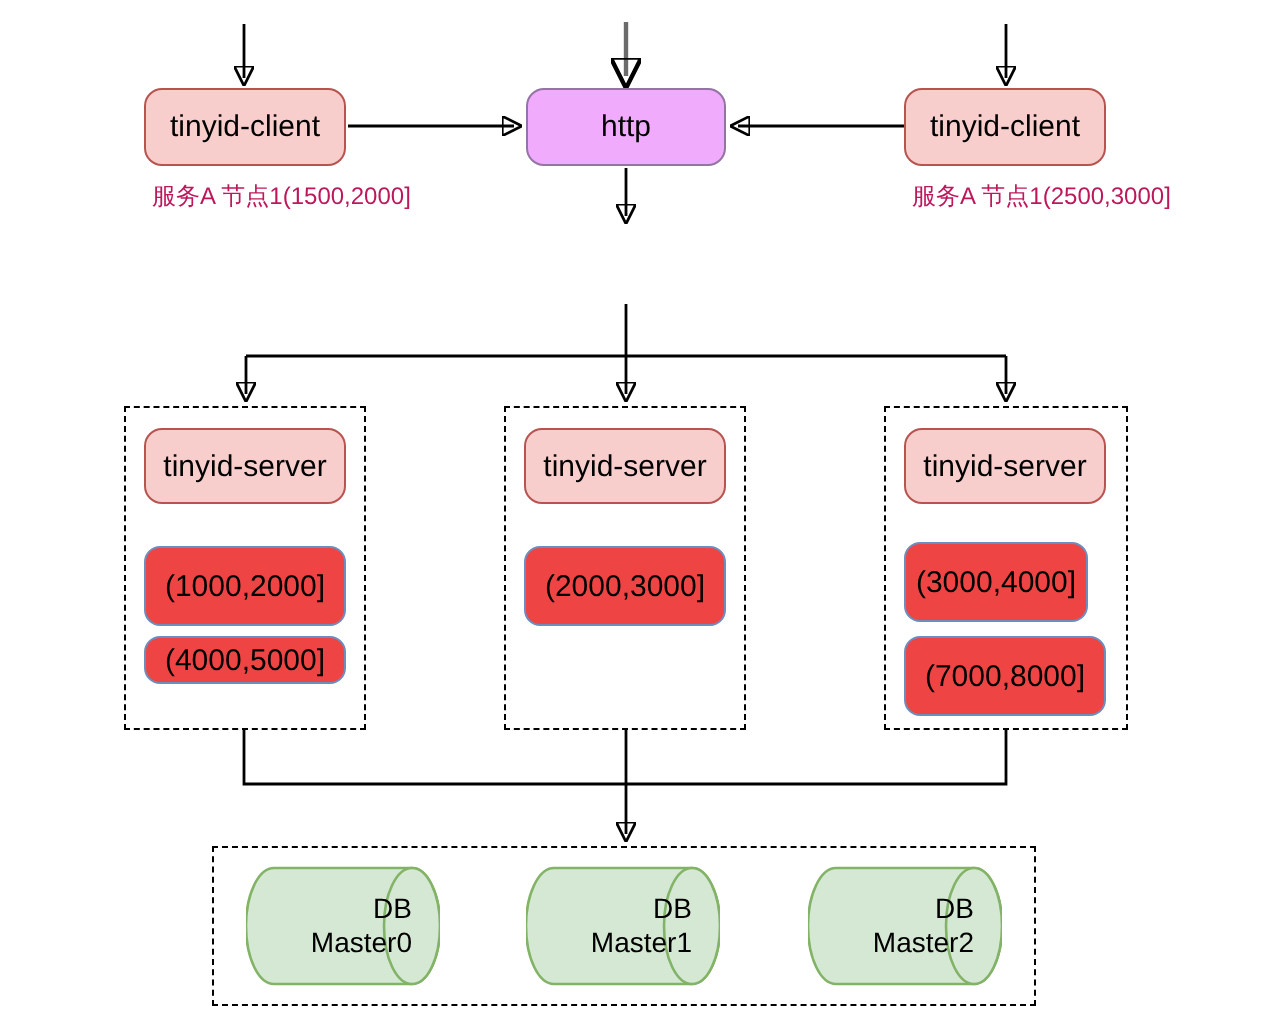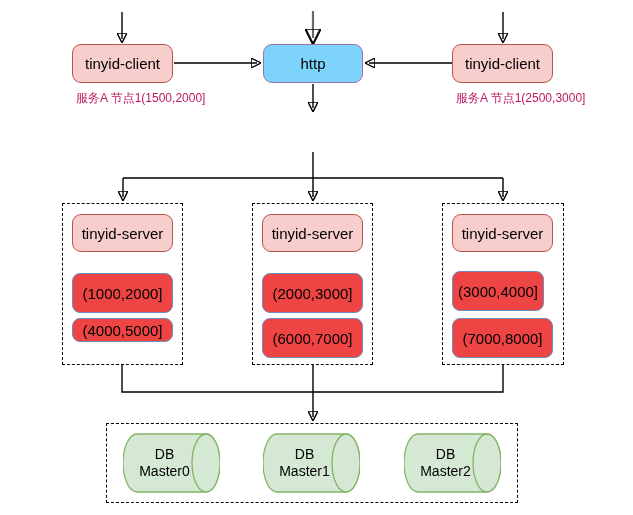--- a/index.html
+++ b/index.html
@@ -9,33 +9,33 @@
     overflow:hidden;
   }
   .edges{position:absolute;left:0;top:0;width:633px;height:515px;}
   .edges line,.edges path{stroke:#000;stroke-width:1.4;fill:none;}
   .edges .gray{stroke:#6b6b6b;stroke-width:2.2;}
   .box{
     position:absolute;display:flex;align-items:center;justify-content:center;
     font-size:15px;border-radius:9px;box-sizing:border-box;text-align:center;
   }
   .pink{background:#f8cecc;border:1.3px solid #b85450;}
-  .purple{background:#7dd3fc;border:1.3px solid #9673a6;}
+  .purple{background:#f0abfc;border:1.3px solid #9673a6;}
   .blue{background:#ef4444;border:1.3px solid #6c8ebf;border-radius:8px;}
   .group{
     position:absolute;border:1.3px dashed #000;background:#ffffff;box-sizing:border-box;
   }
   .note{
     position:absolute;font-size:12px;color:#be185d;white-space:nowrap;line-height:14px;
   }
   .cyl{position:absolute;width:97px;height:60px;}
   .cyl svg{position:absolute;left:0;top:0;}
   .cyl-label{
     position:absolute;left:0;top:0;width:83px;height:60px;
-    display:flex;flex-direction:column;align-items:center;justify-content:center;
+    display:flex;flex-direction:column;align-items:flex-end;justify-content:center;
     font-size:14px;line-height:17px;text-align:center;
   }
 </style>
 </head>
 <body>
 
 <div class="canvas">
 
   <svg class="edges" width="633" height="515" viewBox="0 0 633 515">
     <defs>
@@ -66,21 +66,20 @@
 
 
   <div class="group" style="left:62px;top:203px;width:121px;height:162px"></div>
   <div class="box pink" style="left:72px;top:214px;width:101px;height:38px">tinyid-server</div>
   <div class="box blue" style="left:72px;top:273px;width:101px;height:40px">(1000,2000]</div>
   <div class="box blue" style="left:72px;top:318px;width:101px;height:24px">(4000,5000]</div>
 
   <div class="group" style="left:252px;top:203px;width:121px;height:162px"></div>
   <div class="box pink" style="left:262px;top:214px;width:101px;height:38px">tinyid-server</div>
   <div class="box blue" style="left:262px;top:273px;width:101px;height:40px">(2000,3000]</div>
-  <div class="box blue" style="left:262px;top:318px;width:101px;height:40px">(6000,7000]</div>
 
   <div class="group" style="left:442px;top:203px;width:122px;height:162px"></div>
   <div class="box pink" style="left:452px;top:214px;width:101px;height:38px">tinyid-server</div>
   <div class="box blue" style="left:452px;top:271px;width:92px;height:40px">(3000,4000]</div>
   <div class="box blue" style="left:452px;top:318px;width:101px;height:40px">(7000,8000]</div>
 
   <div class="group" style="left:106px;top:423px;width:412px;height:80px"></div>
 
   <div class="cyl" style="left:123px;top:433px">
     <svg width="97" height="60" viewBox="0 0 97 60">

